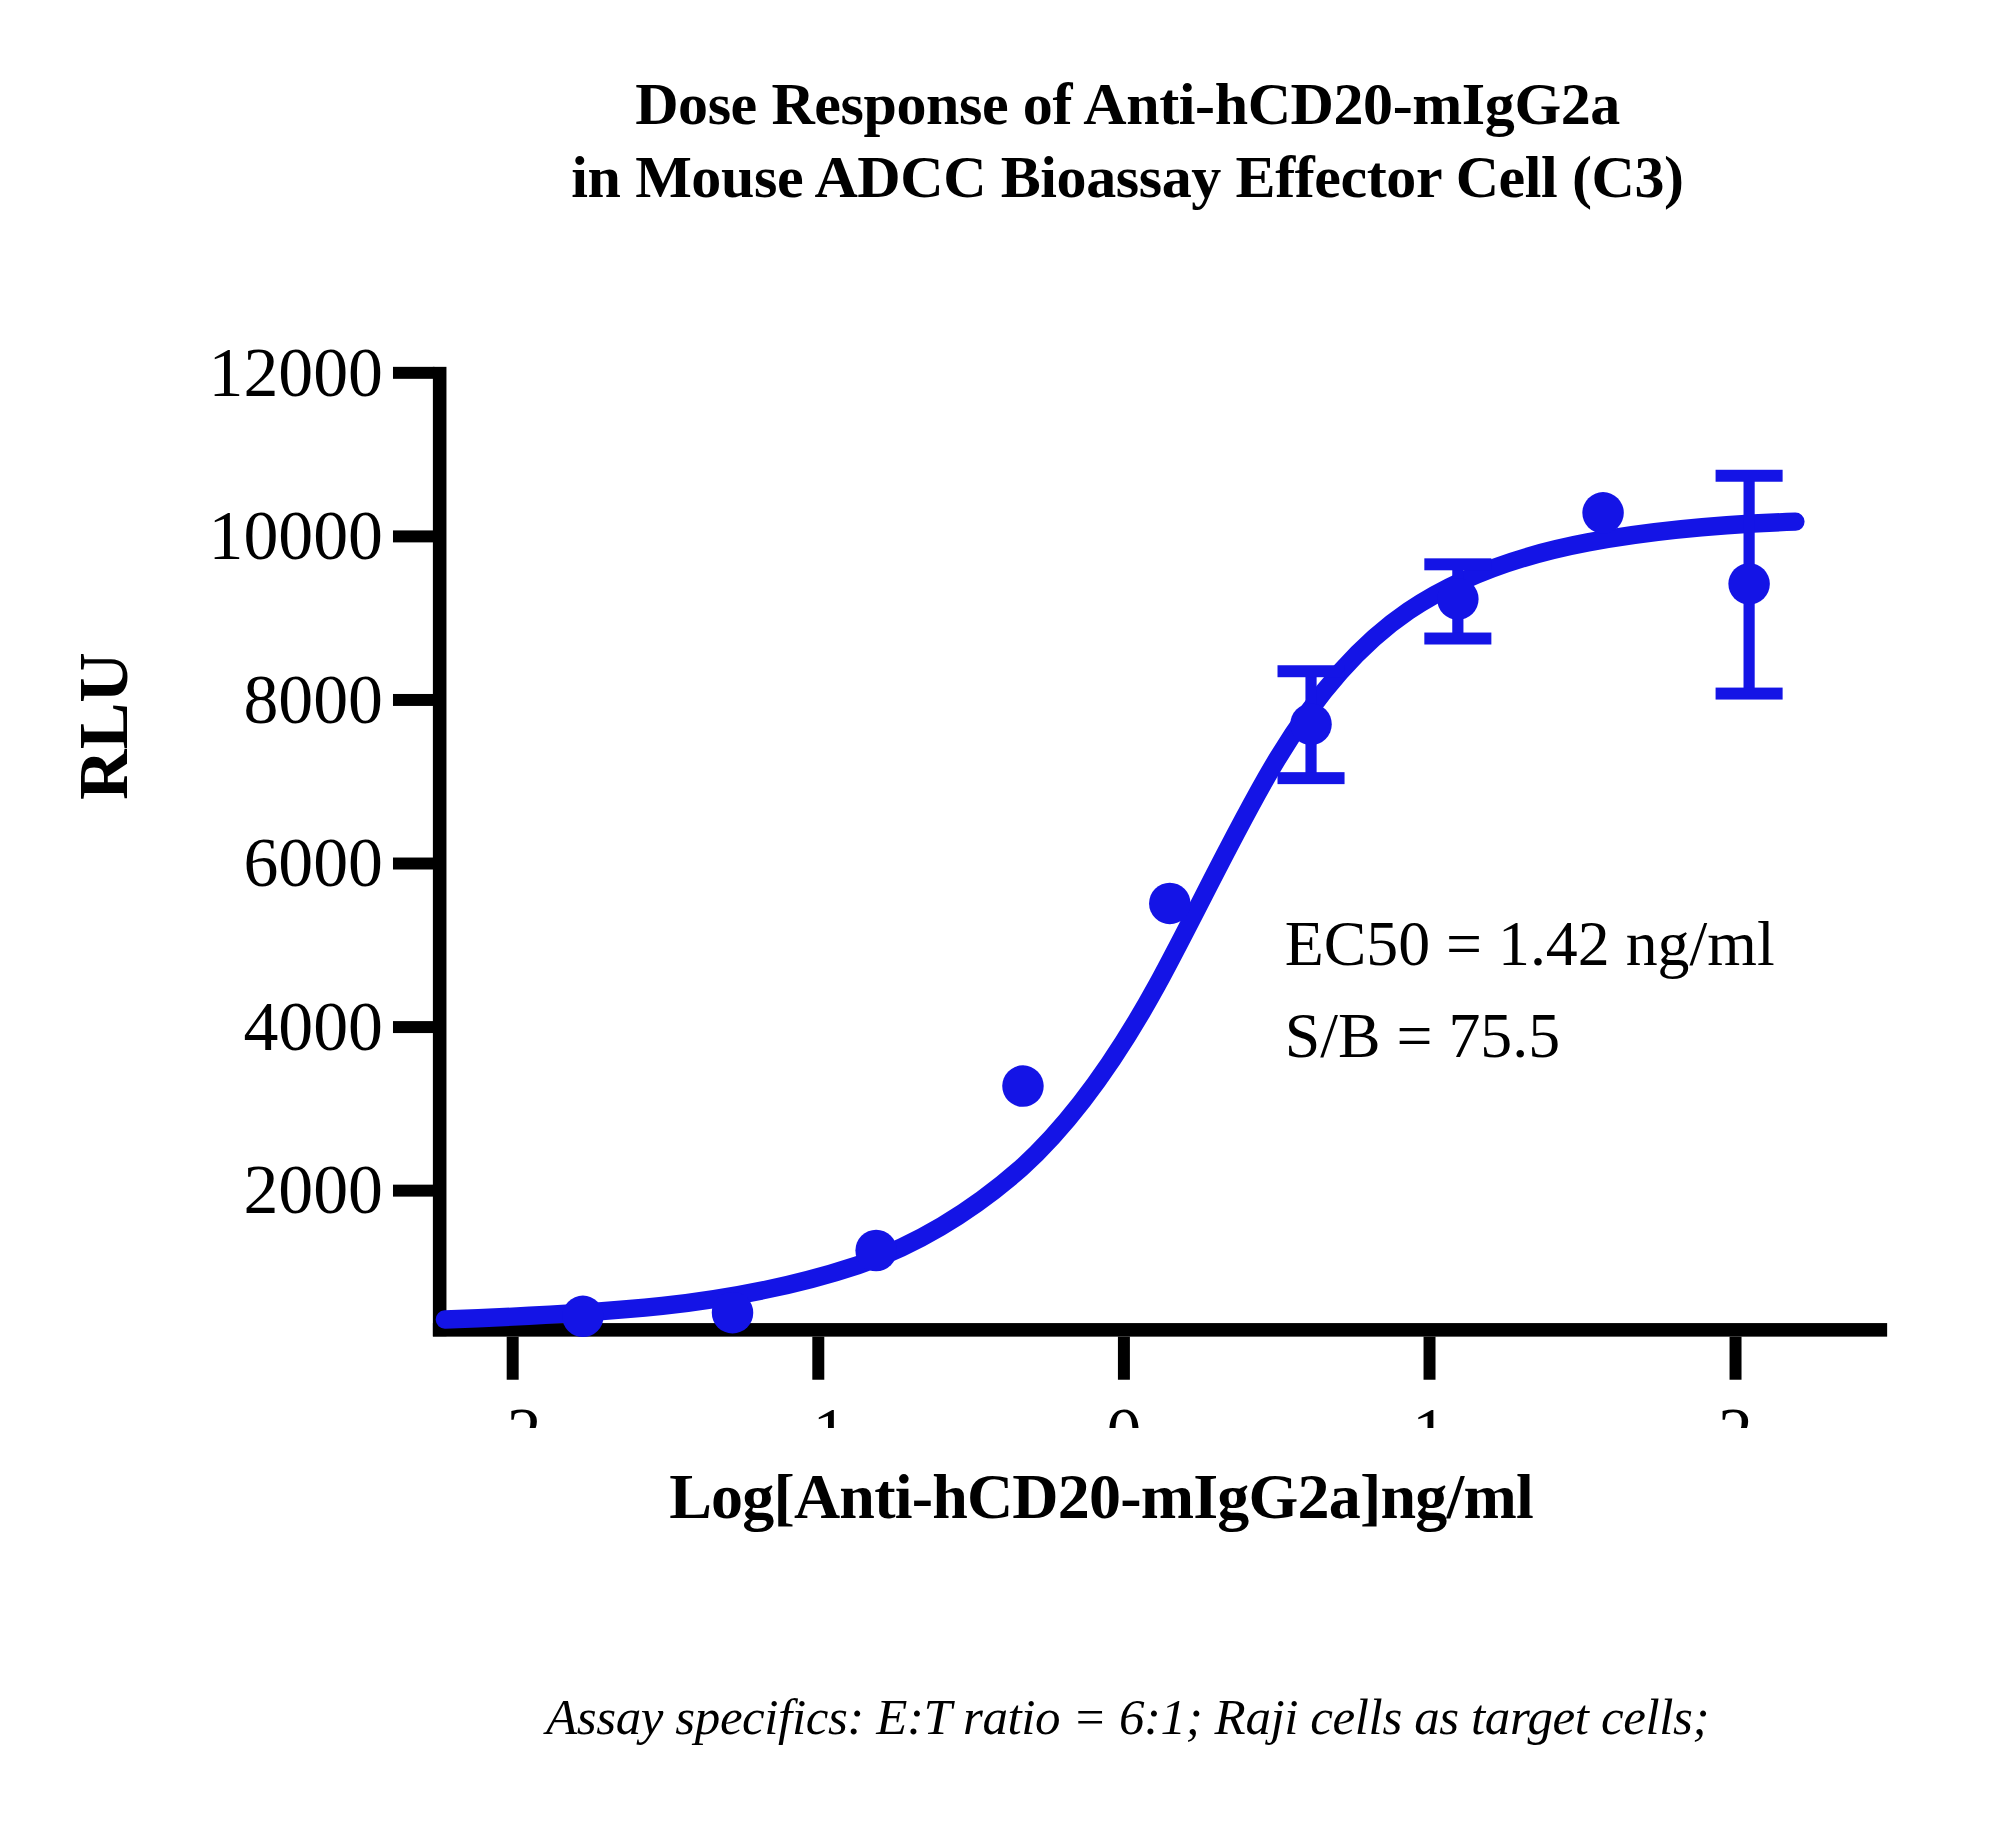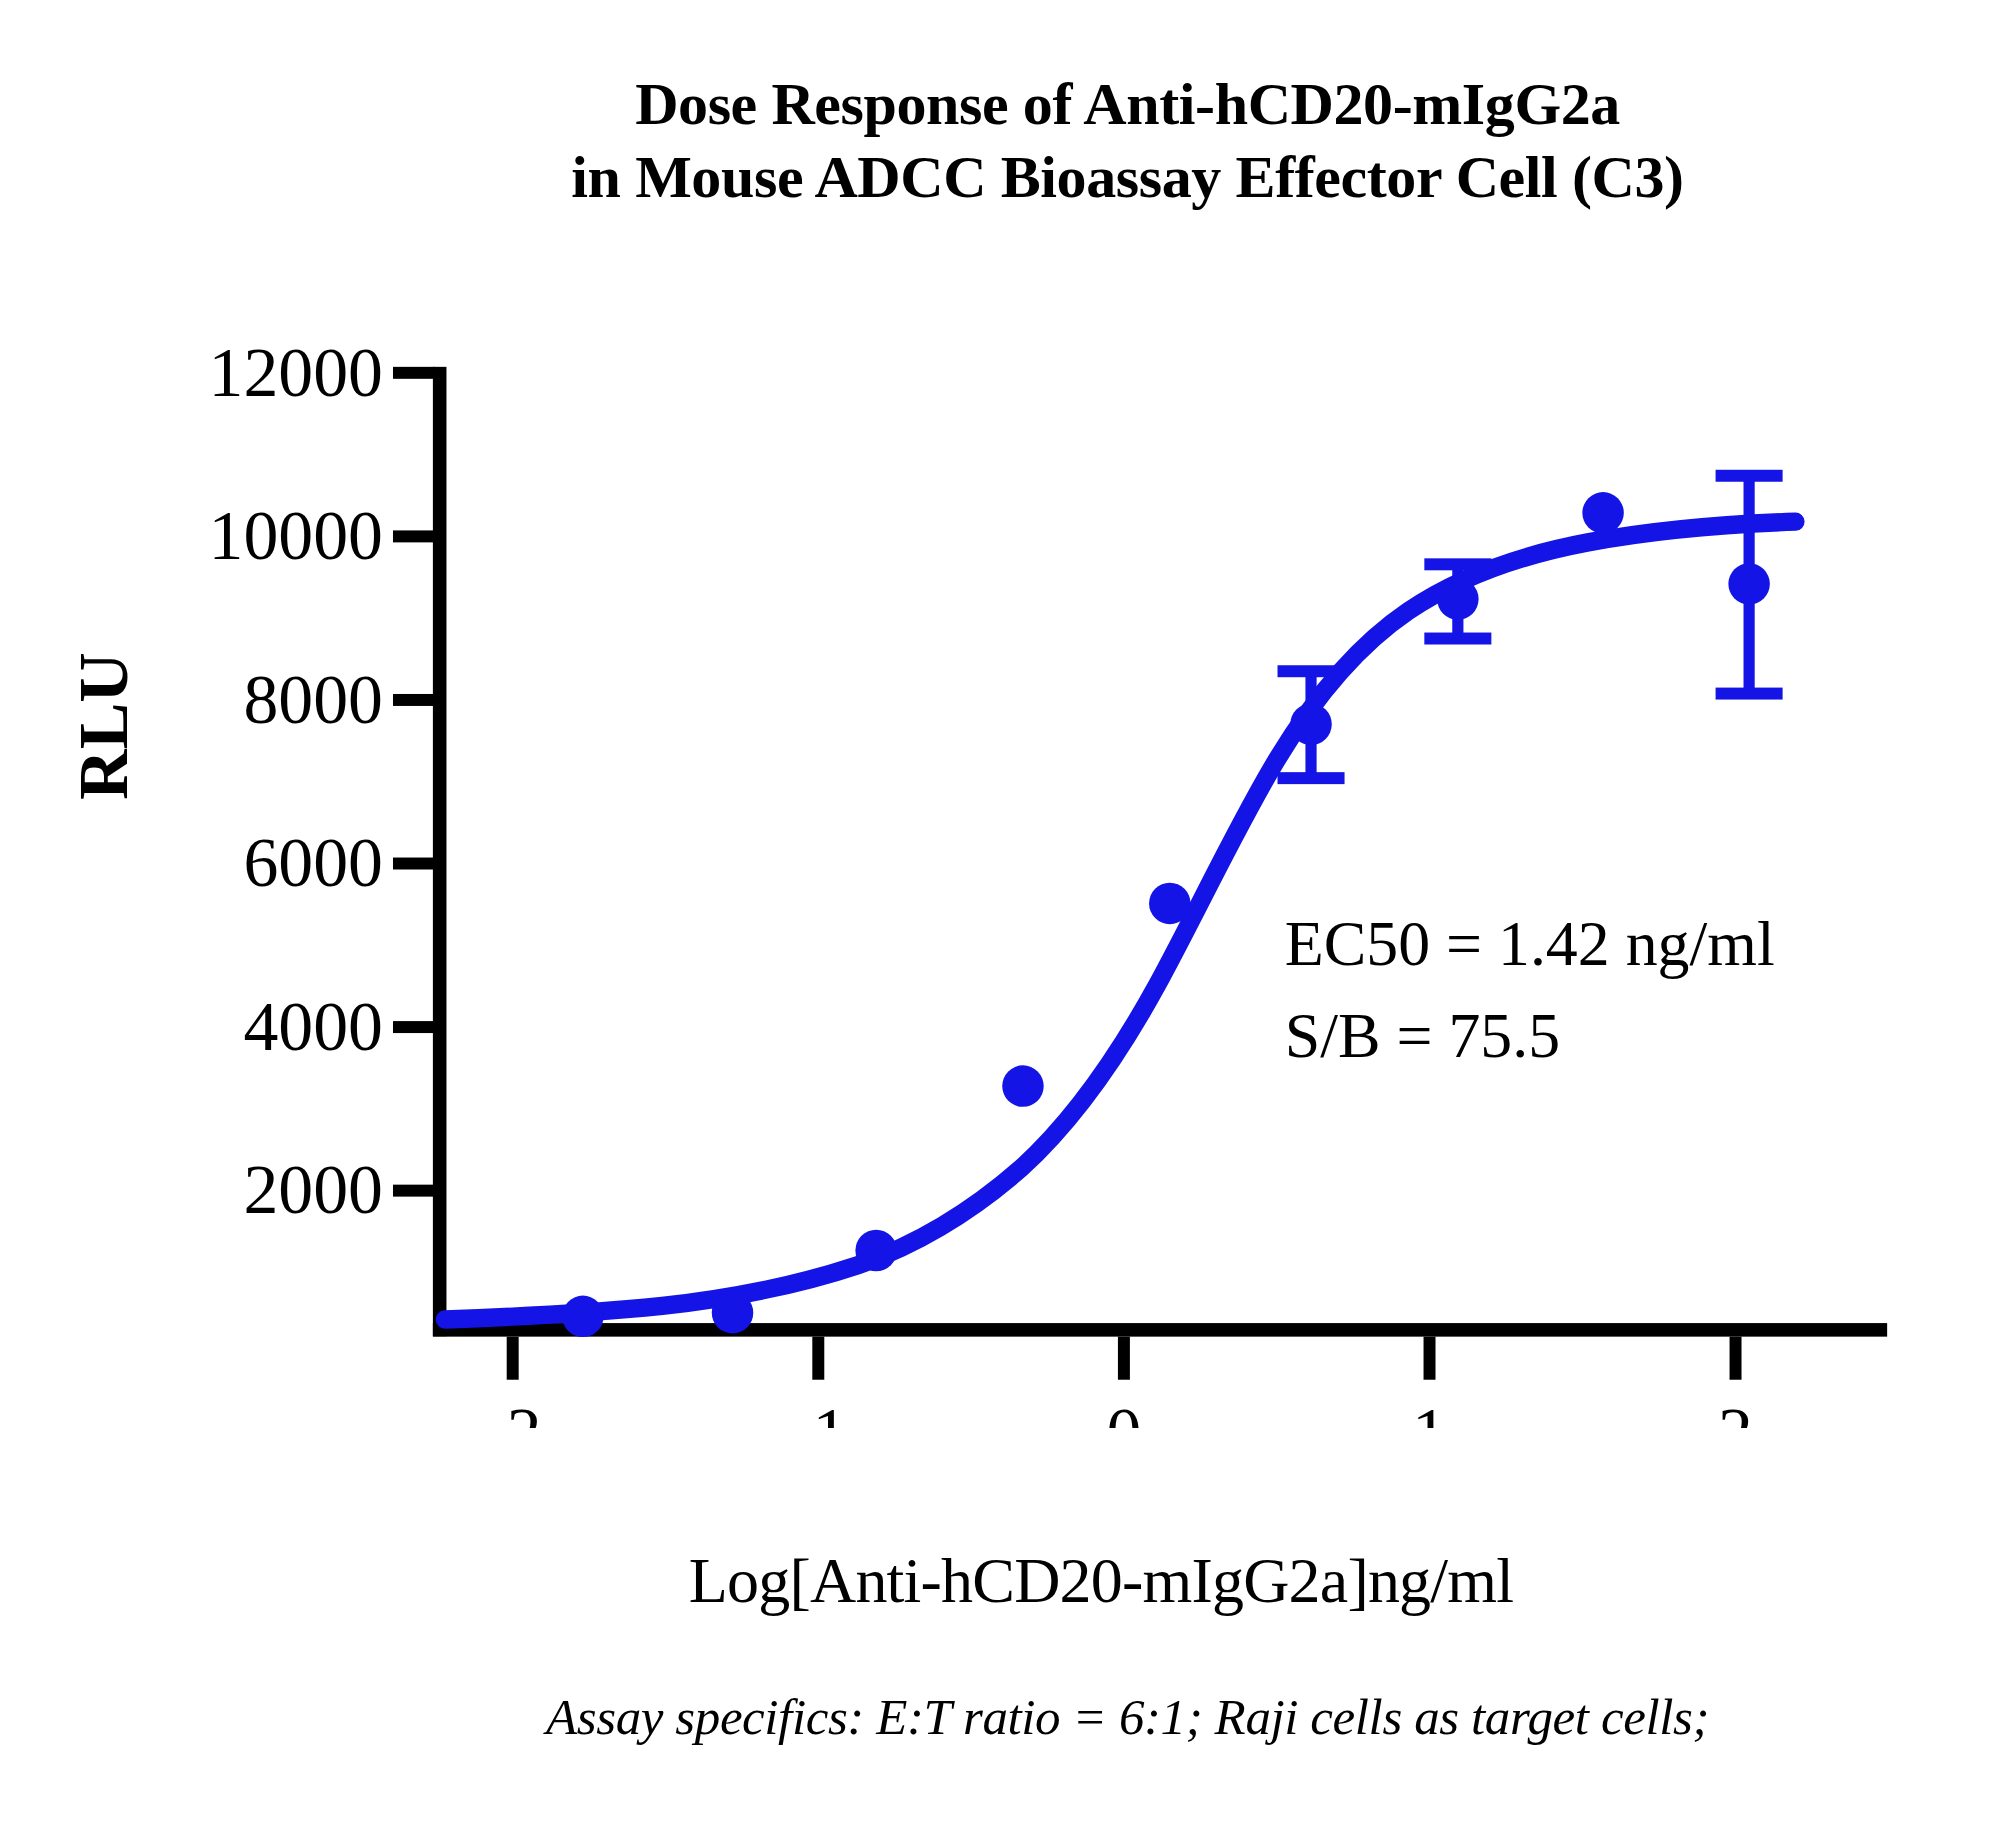--- a/index.html
+++ b/index.html
@@ -51,26 +51,26 @@
     width: 160px;
     text-align: center;
     font-size: 70px;
     font-weight: bold;
     transform: rotate(-90deg);
     transform-origin: center center;
     white-space: nowrap;
   }
   .x-axis-title {
     position: absolute;
-    top: 1544px;
+    top: 1460px;
     left: 223px;
     width: 1756px;
     text-align: center;
     font-size: 64px;
-    font-weight: normal;
+    font-weight: bold;
     letter-spacing: -0.8px;
   }
   .footnote {
     position: absolute;
     top: 1688px;
     left: 0;
     width: 2255px;
     text-align: center;
     font-size: 51px;
     font-style: italic;

